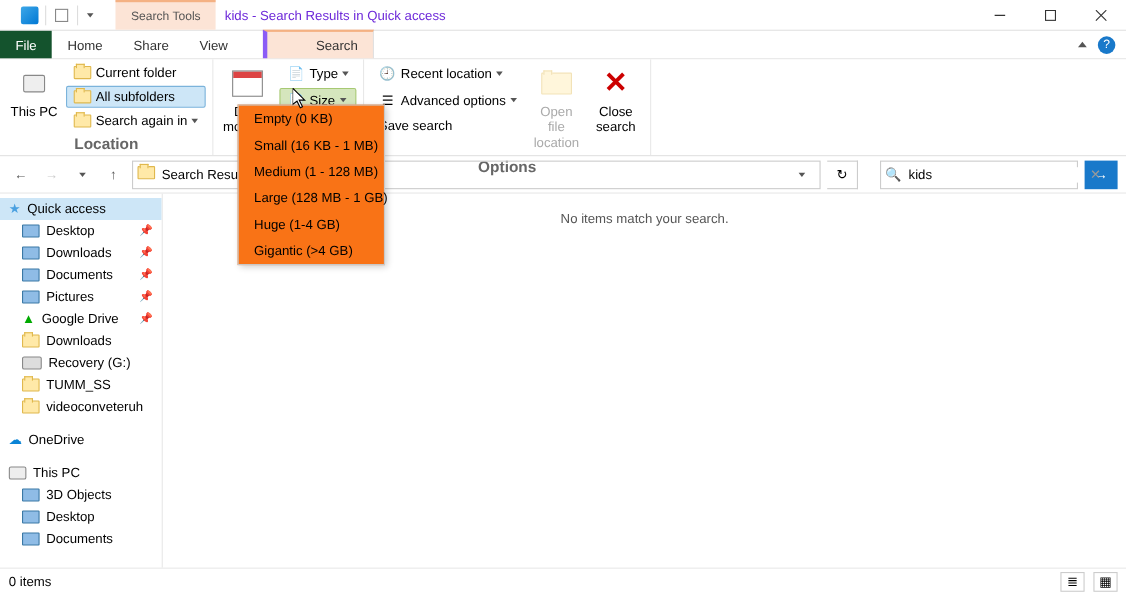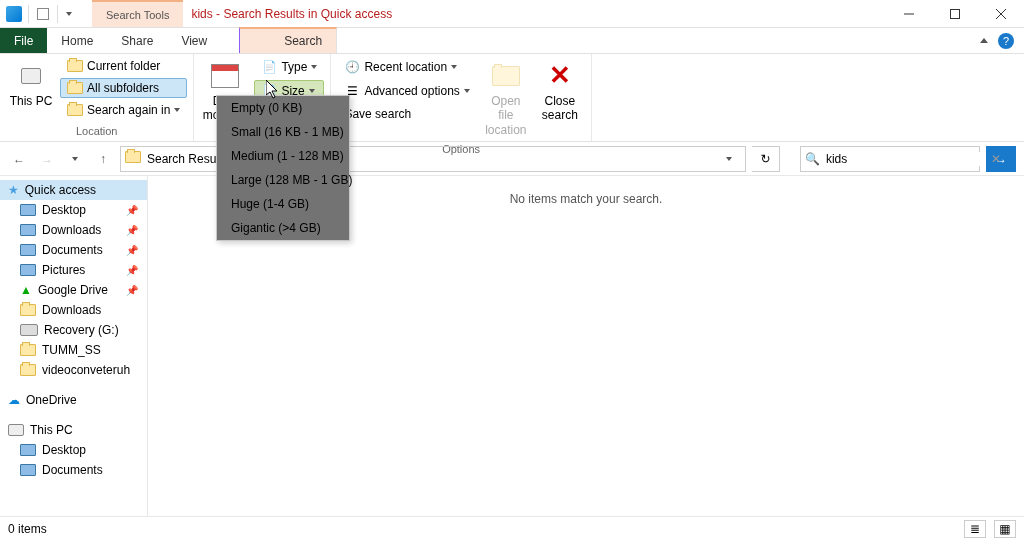--- a/index.html
+++ b/index.html
@@ -1,42 +1,42 @@
 <!DOCTYPE html>
 <html><head>
 <meta charset="utf-8">
 <style>
   * { margin: 0; padding: 0; box-sizing: border-box; font-family: "Segoe UI", Tahoma, sans-serif; font-size: 12px; }
   body { width: 1024px; height: 540px; background: #fff; overflow: hidden; position: relative; }
   
-  .titlebar { height: 28px; display: flex; align-items: center; border-bottom: 1px solid #e1e1e1; }
+  .titlebar { height: 28px; display: flex; align-items: center; border-bottom: 1px solid #e1e1e1; padding-left: 13px; }
   .qat { display: flex; align-items: center; gap: 6px; padding: 0 6px; height: 100%; }
   .qat-icon { width: 16px; height: 16px; background: linear-gradient(135deg,#3da7e8,#0078d4); border-radius: 2px; }
   .qat-sep { width:1px; height:18px; background:#ddd; }
   .qat-drop { width:10px; height:10px; display:flex; align-items:center; justify-content:center; }
   .tab-context { height:100%; background:#fce4d6; display:flex; flex-direction:column; align-items:center; justify-content:center; padding:0 14px; border-top:2px solid #f4b183;}
   .tab-context .l1 { font-size:11px; color:#555;}
-  .title-text { padding:0 8px; color:#b91c1c; flex:0 0 auto;}
+  .title-text { padding:0 8px; color:#6d28d9; flex:0 0 auto;}
   .title-spacer { flex:1 1 auto; }
   .win-controls { display:flex; height:100%; }
   .win-btn { width:46px; height:28px; display:flex; align-items:center; justify-content:center; }
   .win-btn svg { width:10px; height:10px; }
   
   .tabs-row { height:26px; display:flex; align-items:stretch; border-bottom:1px solid #e1e1e1; }
   .tab { padding:0 14px; display:flex; align-items:center; color:#333; }
   .tab.file { background:#14532d; color:#fff; font-weight:normal;}
-  .tab.active { background:#fff; border-left:1px solid #8b5cf6; border-right:1px solid #e1e1e1; border-top:2px solid #f4b183; margin-top:-1px;padding-left:44px;}
+  .tab.active { background:#fff; border-left:4px solid #8b5cf6; border-right:1px solid #e1e1e1; border-top:2px solid #f4b183; margin-top:-1px;padding-left:44px;}
   .tab.context { background:#fce4d6;}
   .tabs-right { margin-left:auto; display:flex; align-items:center; gap:10px; padding-right:10px;}
   .help-icon { width:16px; height:16px; border-radius:50%; background:#1979ca; color:#fff; display:flex; align-items:center; justify-content:center; font-size:11px;}
   
   .ribbon { height:88px; display:flex; border-bottom:1px solid #e1e1e1; background:#fff;}
   .rgroup { display:flex; flex-direction:column; padding:2px 6px; border-right:1px solid #e8e8e8; }
   .rgroup-body { flex:1; display:flex; align-items:flex-start; gap:4px;}
-  .rgroup-label { text-align:center; color:#666; font-size:11px; padding:2px 0;}
+  .rgroup-label { text-align:center; color:#666; font-size:14px; padding:2px 0;font-weight:bold;}
   .big-btn { display:flex; flex-direction:column; align-items:center; justify-content:center; width:50px; gap:2px; padding:4px 2px; text-align:center; line-height:1.2;}
   .big-btn.disabled { color:#aaa; }
   .big-btn .ic { width:32px; height:32px; display:flex; align-items:center; justify-content:center; font-size:20px;}
   .stack { display:flex; flex-direction:column; gap:2px;}
   .small-btn { padding:2px 6px; display:flex; align-items:center; gap:4px; border:1px solid transparent; border-radius:2px; white-space:nowrap;}
   .small-btn.hl { background:#cde6f7; border:1px solid #7bb3db;}
   .small-btn.sel { background:#d5e6bd; border:1px solid #a7c973;}
   .small-ic { width:16px; height:16px; display:inline-flex; align-items:center; justify-content:center;}
   .fld-ic { width:16px; height:12px; background:#ffe9a8; border:1px solid #e0b84d; border-radius:1px; position:relative;}
   .fld-ic::before { content:""; position:absolute; top:-3px; left:1px; width:6px; height:3px; background:#ffe9a8; border:1px solid #e0b84d; border-bottom:none;}
@@ -60,21 +60,21 @@
   .nav-item.top { padding-left:8px; font-weight:normal;}
   .nav-item.sel { background:#cde6f7;}
   .pin { margin-left:auto; color:#888; font-size:10px;}
   .star-ic { color:#4aa0e0;}
   .content { flex:1; display:flex; align-items:flex-start; justify-content:center; padding-top:16px; color:#555;}
   
   .status { height:24px; border-top:1px solid #e8e8e8; display:flex; align-items:center; padding:0 8px; gap:8px;}
   .status .spacer { flex:1; }
   .view-btn { width:22px; height:18px; border:1px solid #ccc; display:flex; align-items:center; justify-content:center;}
   
-  .size-menu { position:absolute; left:216px; top:95px; width:134px; background:#737373; border:1px solid #c8c8c8; box-shadow:2px 2px 6px rgba(0,0,0,0.2); z-index:50;}
+  .size-menu { position:absolute; left:216px; top:95px; width:134px; background:#f97316; border:1px solid #c8c8c8; box-shadow:2px 2px 6px rgba(0,0,0,0.2); z-index:50;}
   .size-menu .mi { padding:5px 14px; white-space:nowrap;}
   .cursor { position:absolute; left:266px; top:80px; z-index:60; pointer-events:none;}
   .tri { display:inline-block; width:0; height:0; border-left:3px solid transparent; border-right:3px solid transparent; border-top:4px solid #555; vertical-align:middle;}
   .chev-up { display:inline-block; width:0; height:0; border-left:4px solid transparent; border-right:4px solid transparent; border-bottom:5px solid #555;}
   .mono-ic { width:20px; height:16px; border:1px solid #888; border-radius:2px; position:relative; background:#eee;}
   .drive-ic { width:18px; height:12px; border:1px solid #888; border-radius:2px; background:#ddd;}
   .blue-folder { width:16px; height:12px; background:#8fbce6; border:1px solid #3a78a5; border-radius:1px;}
 </style>
 </head>
 <body>
@@ -298,20 +298,24 @@
         <span style="color:#0a84d6">☁</span>
         <span>OneDrive</span>
       </div>
     <div style="height:10px"></div>
     <div class="nav-item top">
         <span class="mono-ic" style="width:16px;height:12px"></span>
         <span>This PC</span>
       </div>
     <div class="nav-item">
         <span class="blue-folder"></span>
+        <span>3D Objects</span>
+      </div>
+    <div class="nav-item">
+        <span class="blue-folder"></span>
         <span>Desktop</span>
       </div>
     <div class="nav-item">
         <span class="blue-folder"></span>
         <span>Documents</span>
       </div>
   </div>
   <div class="content">
     <span>No items match your search.</span>
   </div>

